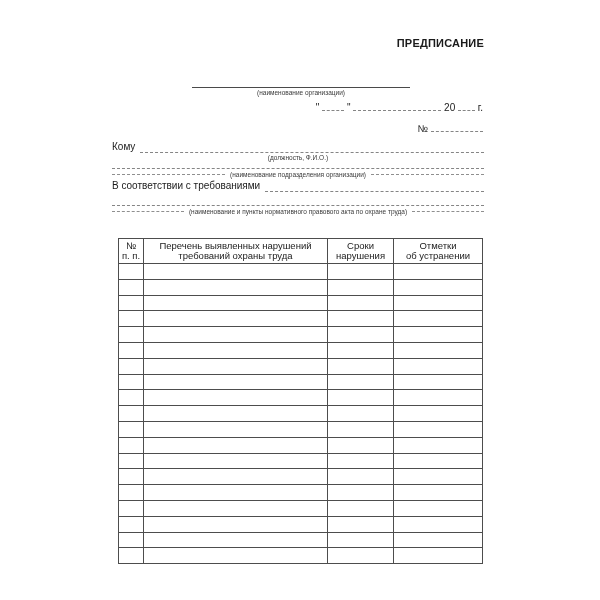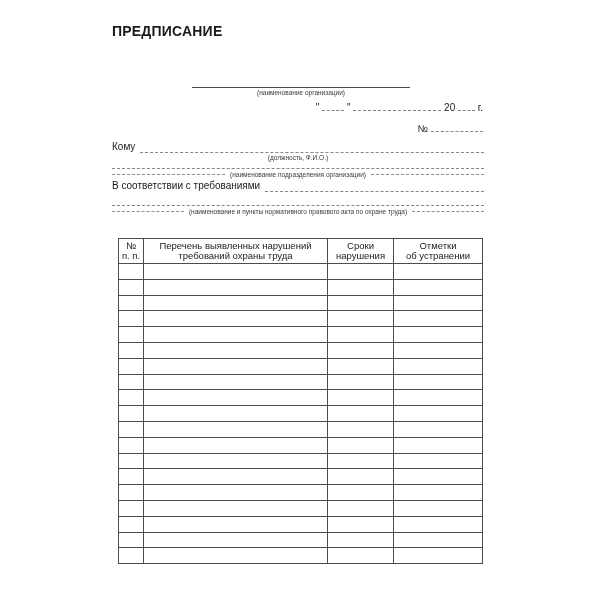--- a/index.html
+++ b/index.html
@@ -13,26 +13,26 @@
     height: 600px;
     background: #ffffff;
     font-family: "Liberation Sans", sans-serif;
     color: #1b1b1b;
     overflow: hidden;
   }
 
   
   .title-block {
     position: absolute;
-    top: 25px;
+    top: 37px;
     left: 112px;
     width: 372px;
-    text-align: left;
+    text-align: right;
     font-weight: bold;
-    font-size: 14px;
+    font-size: 11px;
     line-height: 12px;
     letter-spacing: 0.2px;
   }
 
   
   .org-group {
     position: absolute;
     top: 80px;
     left: 192px;
     width: 218px;

